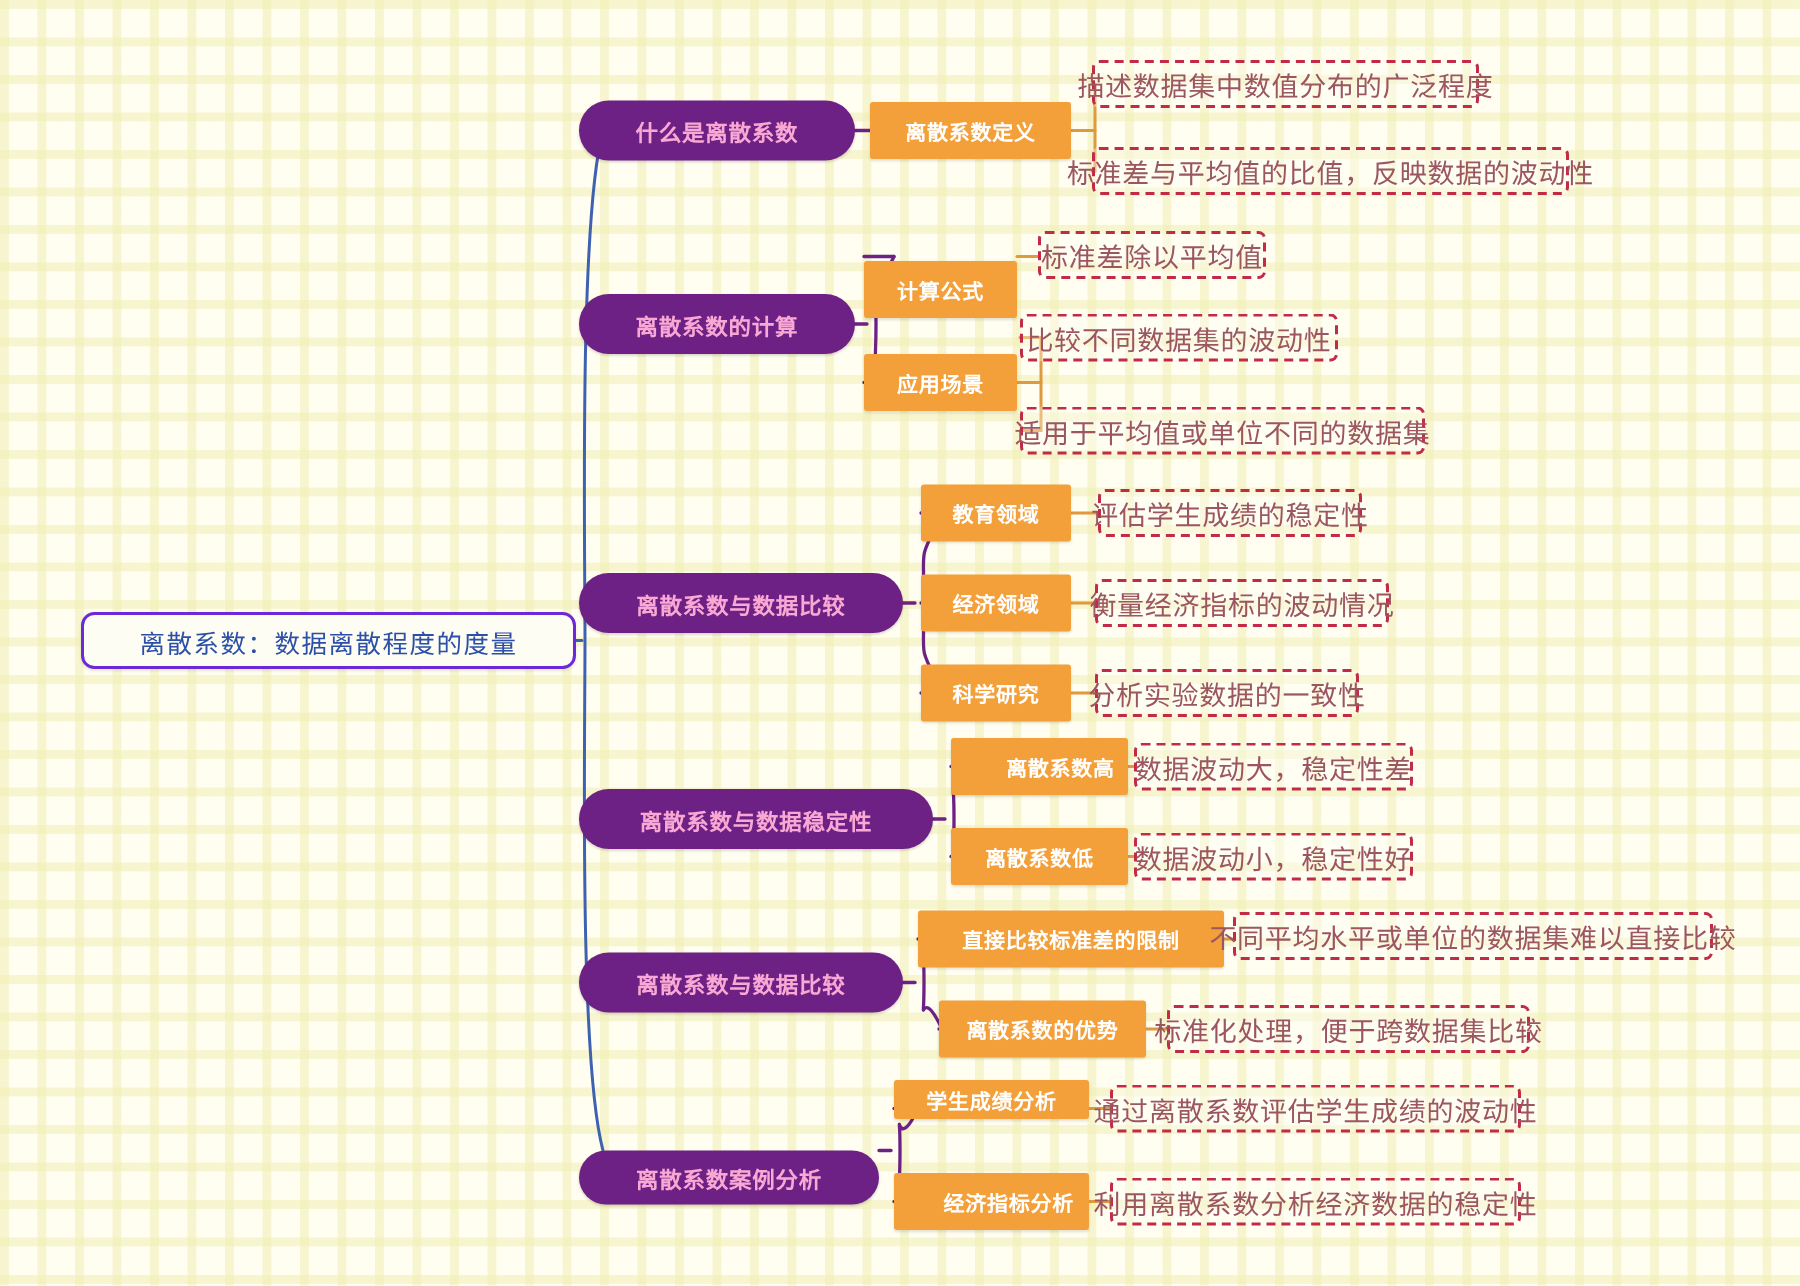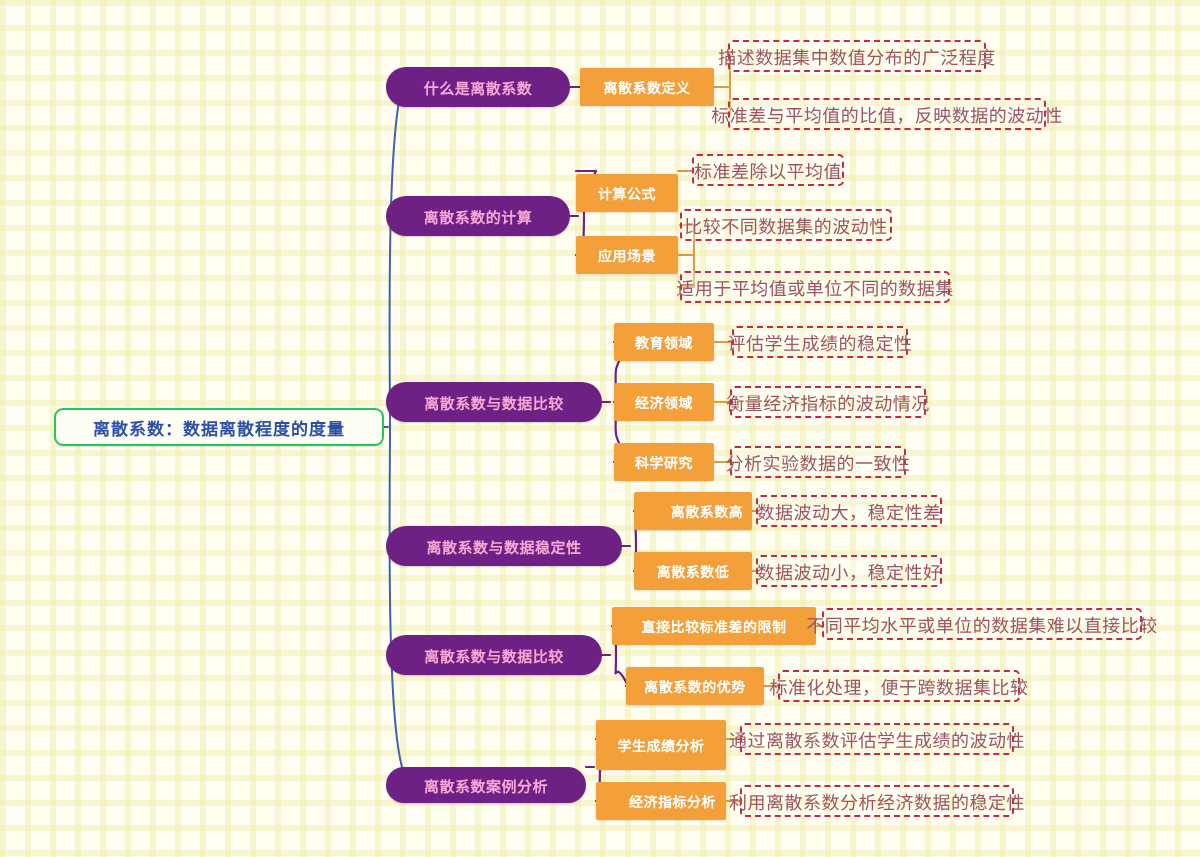--- a/index.html
+++ b/index.html
@@ -16,25 +16,25 @@
   }
   #stage{position:relative;width:1200px;height:857px;}
   #wires{position:absolute;left:0;top:0;width:1200px;height:857px;pointer-events:none;}
 
   .node{position:absolute;box-sizing:border-box;display:flex;align-items:center;
         justify-content:center;white-space:nowrap;}
 
   
   .n-root{
     background:#fdfdf4;
-    border:2px solid #22c55e;
+    border:2px solid #6d28d9;
     border-radius:9px;
     color:#2c4fa8;
     font-size:17px;
-    font-weight:bold;
+    font-weight:normal;
     letter-spacing:1px;
     box-shadow:0 1px 2px rgba(0,0,0,0.10);
   }
   
   .n-l1{
     background:#6d2185;
     border-radius:21px;
     color:#f9a8d4;
     font-size:15px;
     font-weight:bold;
@@ -139,18 +139,18 @@
       <div class="node n-l2" style="left: 634px; top: 492px; width: 118px; height: 38px; padding-left: 28px;">离散系数高</div>
       <div class="node n-l3" style="left: 756px; top: 495px; width: 186px; height: 32px;">数据波动大，稳定性差</div>
       <div class="node n-l2" style="left: 634px; top: 552px; width: 118px; height: 38px;">离散系数低</div>
       <div class="node n-l3" style="left: 756px; top: 555px; width: 186px; height: 32px;">数据波动小，稳定性好</div>
       <div class="node n-l1" style="left: 386px; top: 635px; width: 216px; height: 40px;">离散系数与数据比较</div>
       <div class="node n-l2" style="left: 612px; top: 607px; width: 204px; height: 38px;">直接比较标准差的限制</div>
       <div class="node n-l3" style="left: 822px; top: 608px; width: 320px; height: 32px;">不同平均水平或单位的数据集难以直接比较</div>
       <div class="node n-l2" style="left: 626px; top: 667px; width: 138px; height: 38px;">离散系数的优势</div>
       <div class="node n-l3" style="left: 778px; top: 670px; width: 242px; height: 32px;">标准化处理，便于跨数据集比较</div>
       <div class="node n-l1" style="left: 386px; top: 747px; width: 200px; height: 36px; margin-top: 20px;">离散系数案例分析</div>
-      <div class="node n-l2" style="left: 596px; top: 720px; width: 130px; height: 50px;">学生成绩分析</div>
+      <div class="node n-l2" style="left: 596px; top: 720px; width: 130px; height: 26px;">学生成绩分析</div>
       <div class="node n-l3" style="left: 740px; top: 723px; width: 274px; height: 32px;">通过离散系数评估学生成绩的波动性</div>
       <div class="node n-l2" style="left: 596px; top: 782px; width: 130px; height: 38px; padding-left: 23px;">经济指标分析</div>
       <div class="node n-l3" style="left: 740px; top: 785px; width: 274px; height: 32px;">利用离散系数分析经济数据的稳定性</div>
     </div>
 </div>
 
 </body></html>

